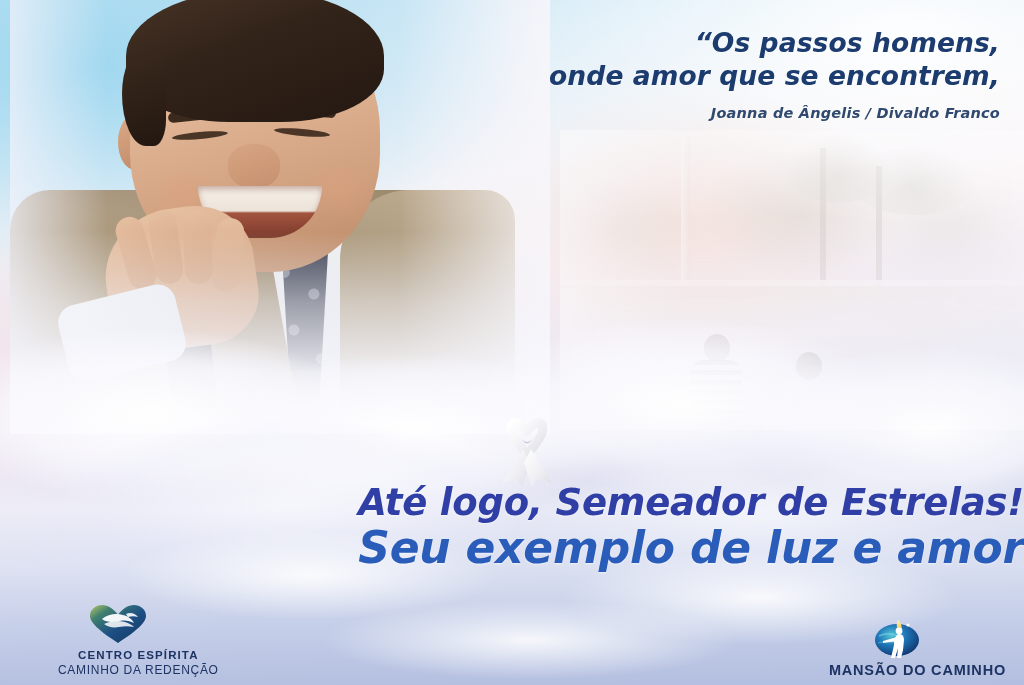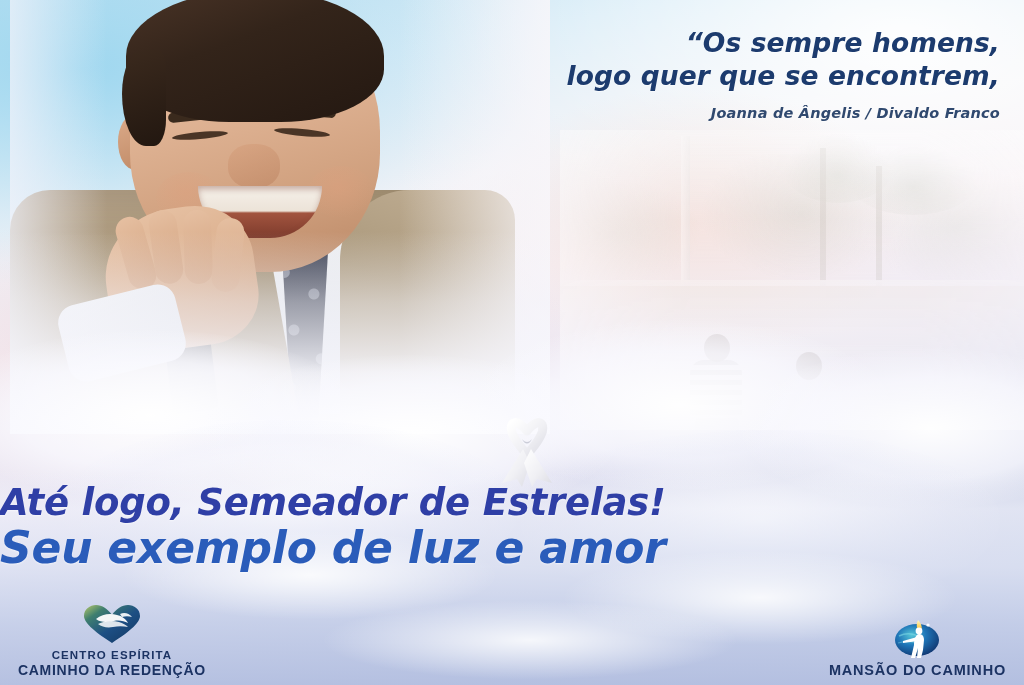--- a/index.html
+++ b/index.html
@@ -382,21 +382,21 @@
     position: absolute;
     left: 492px; top: 405px;
     width: 70px; height: 82px;
   }
 
   
   .headline {
     position: absolute;
     left: 0; top: 484px;
     width: 1024px;
-    text-align: left;
+    text-align: right;
   }
   .hl {
     font-family: "DejaVu Sans", sans-serif;
     font-style: italic;
     font-weight: bold;
     letter-spacing: -0.2px;
     line-height: 1.0;
     white-space: nowrap;
   }
   .hl-1 {
@@ -424,32 +424,33 @@
     display: flex;
     flex-direction: column;
     align-items: center;
   }
   .logo-left  { left: 18px; }
   .logo-right { right: 18px; }
   .logo-mark { line-height: 0; margin-bottom: 3px; }
   .logo-text {
     text-align: center;
     color: #1c3363;
+    margin-left: 40px;
   }
   .logo-text .l1 {
     display: block;
     font-size: 11.5px;
     font-weight: bold;
     letter-spacing: 1.1px;
     line-height: 14px;
   }
   .logo-text .l2 {
     display: block;
-    font-size: 14px;
-    font-weight: bold;
+    font-size: 12px;
+    font-weight: normal;
     letter-spacing: 0.7px;
     line-height: 17px;
   }
   .logo-text .single {
     display: block;
     font-size: 14.5px;
     font-weight: bold;
     letter-spacing: 0.8px;
     line-height: 18px;
   }
@@ -521,22 +522,22 @@
     <div class="cloud c4"></div>
     <div class="cloud c5"></div>
     <div class="cloud c6"></div>
     <div class="cloud-base"></div>
     <div class="cloud-wisp w1"></div>
     <div class="cloud-wisp w2"></div>
     <div class="cloud-wisp w3"></div>
   </div>
 
   <div class="quote-block">
-    <div class="quote-line">“Os sempre homens,</div>
-    <div class="quote-line">logo quer que se encontrem,</div>
+    <div class="quote-line">“Os passos homens,</div>
+    <div class="quote-line">onde amor que se encontrem,</div>
     <div class="quote-author">Joanna de Ângelis / Divaldo Franco</div>
   </div>
 
   <div class="ribbon-wrap">
     <svg width="70" height="82" viewBox="0 0 70 82">
       <defs>
         <linearGradient id="ribGrad" x1="0" y1="0" x2="1" y2="1">
           <stop offset="0%" stop-color="#ffffff"></stop>
           <stop offset="55%" stop-color="#f0f0f4"></stop>
           <stop offset="100%" stop-color="#dcdce4"></stop>

